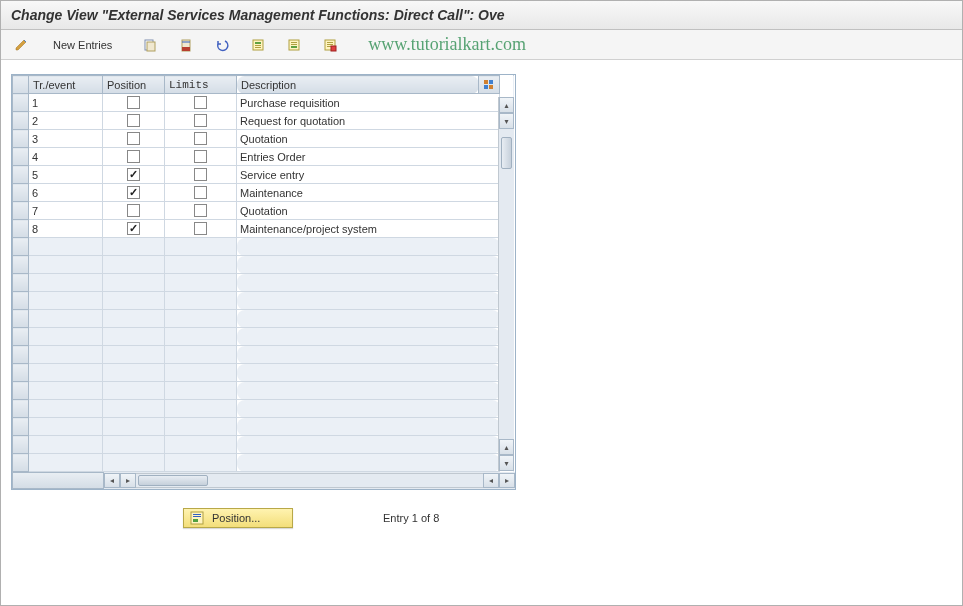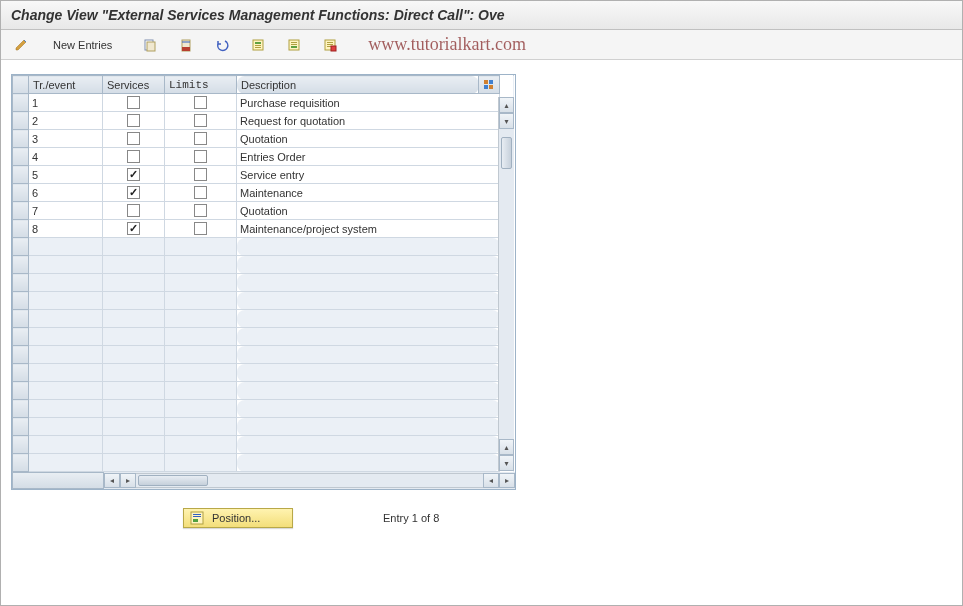--- a/index.html
+++ b/index.html
@@ -42,21 +42,21 @@
       cursor: pointer;
     }
     .new-entries {
       padding: 2px 6px;
       font-size: 11px;
       cursor: pointer;
       margin-right: 6px;
       color: #333;
     }
     .watermark {
-      color: #7f1d1d;
+      color: #15803d;
       font-size: 18px;
       font-weight: normal;
       margin-left: 12px;
       opacity: 0.7;
       font-family: "Times New Roman", serif;
     }
     .table-container {
       margin: 14px 10px 6px 10px;
       border: 1px solid #9db3c8;
       background: #e8eef5;
@@ -234,21 +234,21 @@
   </span>
   <span class="watermark">www.tutorialkart.com</span>
 </div>
 
 <div class="table-container">
   <table class="data-table">
     <thead>
       <tr>
         <th class="sel-col"></th>
         <th class="col-tr">Tr./event</th>
-        <th class="col-svc">Services</th>
+        <th class="col-svc">Position</th>
         <th class="col-lim">Limits</th>
         <th class="col-desc">Description</th>
         <th class="settings-col">
           <svg width="12" height="12">
                 <rect x="1" y="1" width="4" height="4" fill="#d08030"></rect>
                 <rect x="6" y="1" width="4" height="4" fill="#4080d0"></rect>
                 <rect x="1" y="6" width="4" height="4" fill="#4080d0"></rect>
                 <rect x="6" y="6" width="4" height="4" fill="#d08030"></rect>
               </svg>
         </th>

